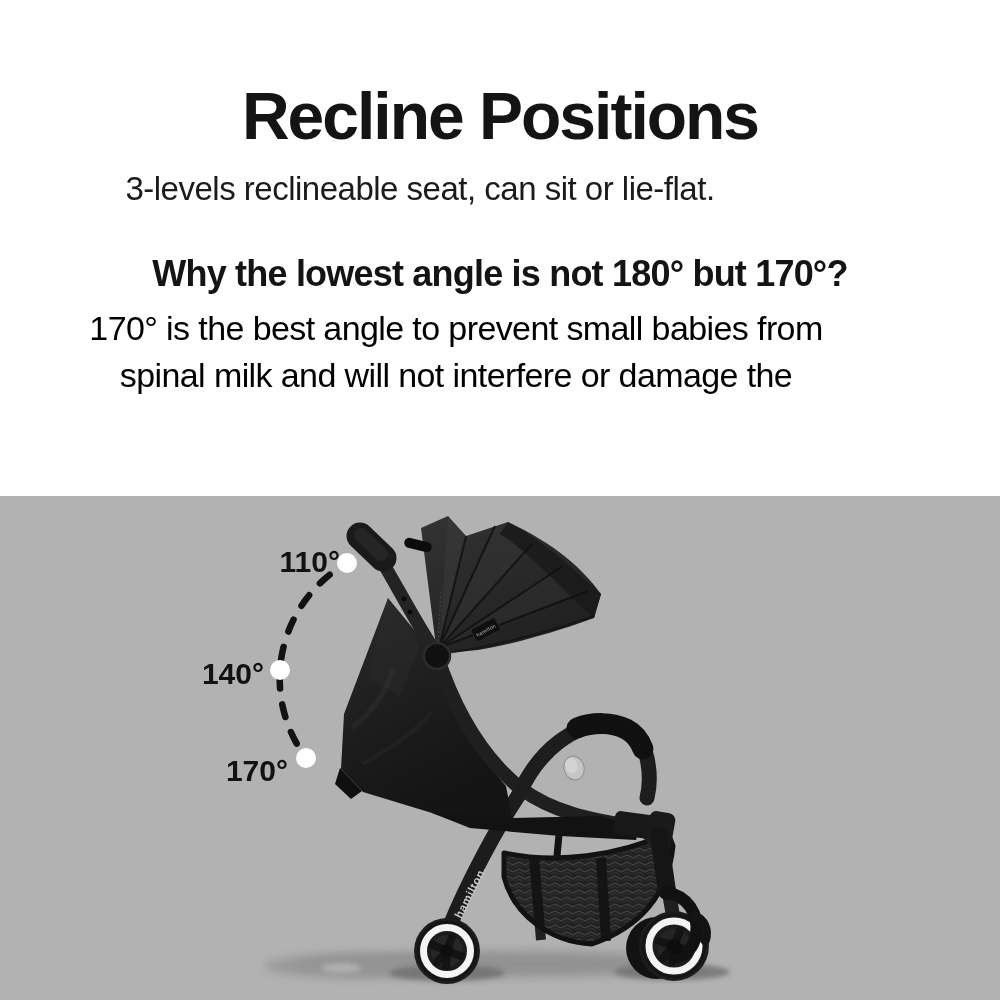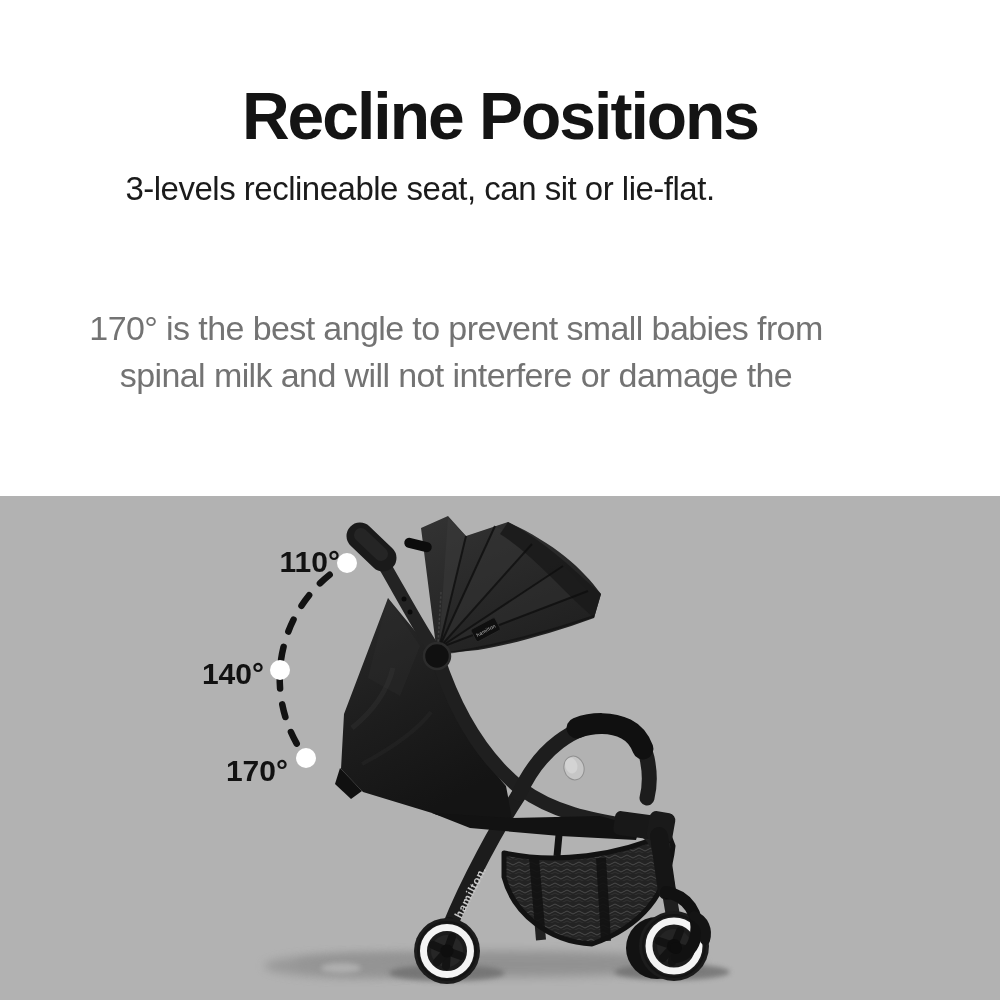--- a/index.html
+++ b/index.html
@@ -2,35 +2,36 @@
 <html style="--gray-bg: #b2b2b2;"><head>
 <meta charset="utf-8">
 <style>
   html,body{margin:0;padding:0;}
   body{width:1000px;height:1000px;background:#ffffff;font-family:"Liberation Sans",sans-serif;overflow:hidden;}
   .page{position:relative;width:1000px;height:1000px;background:#ffffff;}
   .header{position:absolute;top:0;left:0;width:1000px;height:496px;background:#ffffff;text-align:center;padding-left:34px;}
   .title{position:absolute;top:82px;left:0;width:1000px;font-size:66px;font-weight:700;letter-spacing:-2px;color:#141414;line-height:1.05;}
   .subtitle{position:absolute;top:170px;left:0;width:840px;font-size:33px;font-weight:400;letter-spacing:-0.5px;color:#1b1b1b;}
   .question{position:absolute;top:253px;left:0;width:1000px;font-size:36px;font-weight:700;letter-spacing:-0.8px;color:#141414;}
-  .answer{position:absolute;top:305px;left:0;width:912px;font-size:34px;font-weight:400;letter-spacing:-0.6px;color:#737373;line-height:47px;}
+  .answer{position:absolute;top:305px;left:0;width:912px;font-size:34px;font-weight:400;letter-spacing:-0.6px;color:#000000;line-height:47px;}
   .gray-panel{position:absolute;top:496px;left:0;width:1000px;height:504px;background:var(--gray-bg,#b2b2b2);}
   svg{display:block;}
   .angle-label{font-family:"Liberation Sans",sans-serif;font-weight:700;font-size:30px;fill:#121212;}
   .brand-label{font-family:"Liberation Sans",sans-serif;font-weight:700;font-size:11.5px;fill:#c9c9c9;letter-spacing:0.6px;}
   .tag-label{font-family:"Liberation Sans",sans-serif;font-size:5px;fill:#bdbdbd;letter-spacing:0.3px;}
 </style>
 </head>
 <body>
 
 <div class="page">
 
   <div class="header">
     <div class="title">Recline Positions</div>
     <div class="subtitle">3-levels reclineable seat, can sit or lie-flat.</div>
+    <div class="question">Why the lowest angle is not 180° but 170°?</div>
     <div class="answer">
       <div>170° is the best angle to prevent small babies from</div>
       <div>spinal milk and will not interfere or damage the</div>
     </div>
   </div>
 
   <div class="gray-panel">
     <svg width="1000" height="504" viewBox="0 0 1000 504">
       <defs>
         <linearGradient id="fabricGrad" x1="0" y1="0" x2="0.4" y2="1">

